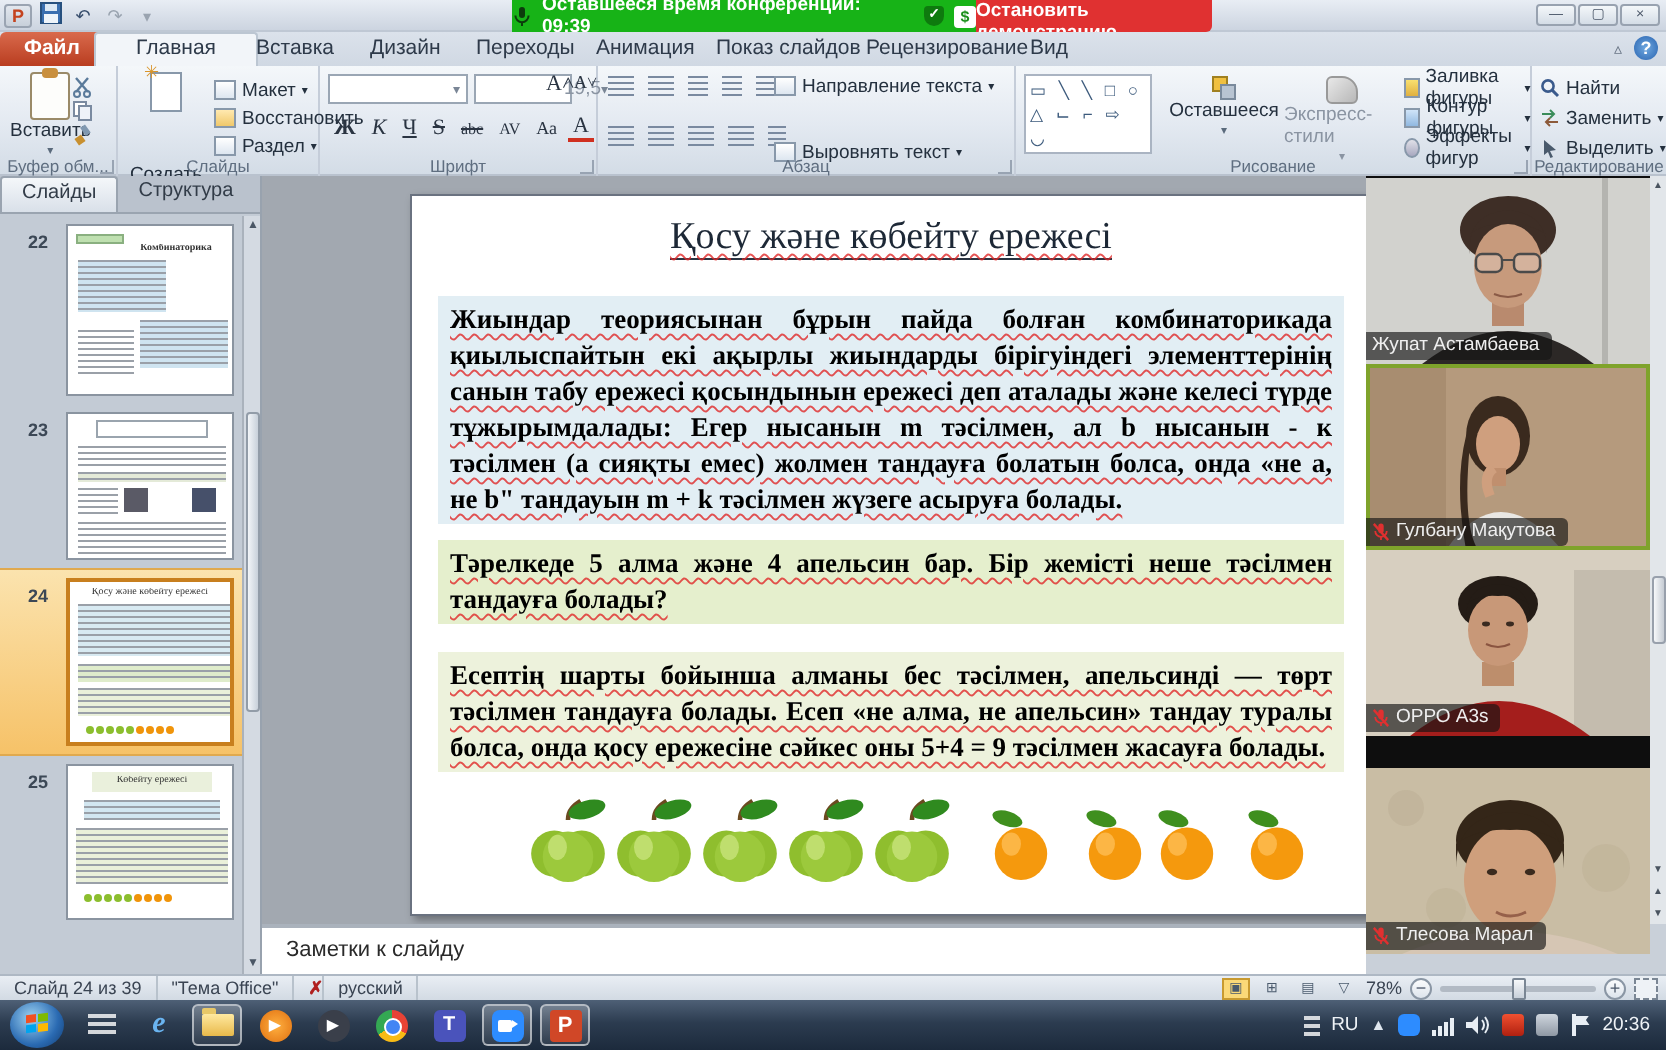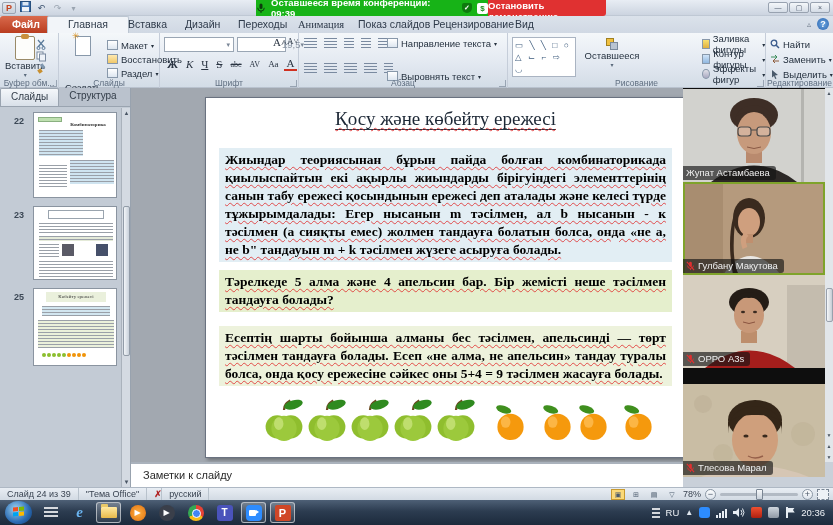--- a/index.html
+++ b/index.html
@@ -227,21 +227,21 @@
       <span class="winbtn">×</span>
     </div>
   </div>
 
   <div id="tabsrow">
     <div class="tab file" style="left:0;">Файл</div>
     <div class="tab active" style="left:47px;">Главная</div>
     <div class="tab" style="left:108px;">Вставка</div>
     <div class="tab" style="left:165px;">Дизайн</div>
     <div class="tab" style="left:218px;">Переходы</div>
-    <div class="tab" style="left:278px;font-family:Liberation Serif, serif;">Анимация</div>
+    <div class="tab" style="left:278px;">Анимация</div>
     <div class="tab" style="left:338px;">Показ слайдов</div>
     <div class="tab" style="left:413px;">Рецензирование</div>
     <div class="tab" style="left:495px;">Вид</div>
     <div class="tabs-right">
       <span class="collapse-ic">▵</span>
       <span class="help-ic">?</span>
     </div>
   </div>
 
   <div id="ribbon">
@@ -362,20 +362,25 @@
     <div class="rgroup" style="left:508px;width:258px;">
       <div class="shapebox abs" style="left:4px;top:4px;">▭ ╲ ╲ □ ○<br>△ ⌙ ⌐ ⇨ ◡<br>☆ ╲ ∧ { ⌇</div>
       <div class="bigbtn abs" style="left:76px;top:5px;width:56px;">
         <span class="sq2-ic">
             <i></i>
             <i></i>
           </span>
         <span>Оставшееся</span>
           <span style="font-size:6px;color:#5a6a7c;">▾</span>
       </div>
+      <div class="bigbtn abs" style="left:134px;top:5px;width:58px;color:#8a94a2;">
+        <span class="blob-ic"></span>
+        <span>Экспресс-стили</span>
+          <span style="font-size:6px;">▾</span>
+      </div>
       <div class="stack3 abs" style="left:194px;top:4px;">
         <span class="smallbtn">
             <span class="mini-ic" style="background:linear-gradient(#f8e070,#e0b040);"></span>
             <span>Заливка фигуры</span>
             <span style="font-size:6px;">▾</span>
           </span>
         <span class="smallbtn">
             <span class="mini-ic" style="background:linear-gradient(#d0e4f8,#90b8e0);"></span>
             <span>Контур фигуры</span>
             <span style="font-size:6px;">▾</span>
@@ -444,20 +449,40 @@
           <div class="tbox" style="left:14px;top:3px;width:56px;height:9px;border:1px solid #9aa4ae;"></div>
           <div class="tbox tlines" style="left:5px;top:16px;width:74px;height:10px;"></div>
           <div class="tbox tlines" style="left:5px;top:29px;width:74px;height:5px;background-color:#e4ead8;"></div>
           <div class="tbox" style="left:28px;top:37px;width:12px;height:12px;background:#5a5a66;"></div>
           <div class="tbox" style="left:62px;top:37px;width:12px;height:12px;background:#46506a;"></div>
           <div class="tbox tlines" style="left:5px;top:37px;width:20px;height:14px;"></div>
           <div class="tbox tlines" style="left:5px;top:54px;width:74px;height:16px;"></div>
         </div>
       </div>
 
+      <div class="thumbrow selected">
+        <span class="tnum">24</span>
+        <div class="thumb" style="height:84px;">
+          <div class="t-title" style="margin-top:3px;">Қосу және көбейту ережесі</div>
+          <div class="tbox tlines" style="left:4px;top:11px;width:76px;height:26px;background-color:#d8eaf2;"></div>
+          <div class="tbox tlines" style="left:4px;top:41px;width:76px;height:9px;background-color:#dfeccb;"></div>
+          <div class="tbox tlines" style="left:4px;top:53px;width:76px;height:14px;background-color:#eaf0da;"></div>
+          <div class="fdots" style="left:8px;top:72px;">
+              <i class="g"></i>
+              <i class="g"></i>
+              <i class="g"></i>
+              <i class="g"></i>
+              <i class="g"></i>
+              <i class="o"></i>
+              <i class="o"></i>
+              <i class="o"></i>
+              <i class="o"></i>
+            </div>
+        </div>
+      </div>
 
       <div class="thumbrow">
         <span class="tnum">25</span>
         <div class="thumb" style="height:78px;">
           <div class="tbox" style="left:12px;top:3px;width:60px;height:10px;background:#eaf0dc;"></div>
           <div class="t-title" style="position:absolute;left:12px;top:5px;width:60px;">Көбейту ережесі</div>
           <div class="tbox tlines" style="left:8px;top:17px;width:68px;height:10px;background-color:#d2e6f0;"></div>
           <div class="tbox tlines" style="left:4px;top:31px;width:76px;height:28px;background-color:#eaf0da;"></div>
           <div class="fdots" style="left:8px;top:64px;">
               <i class="g"></i>

